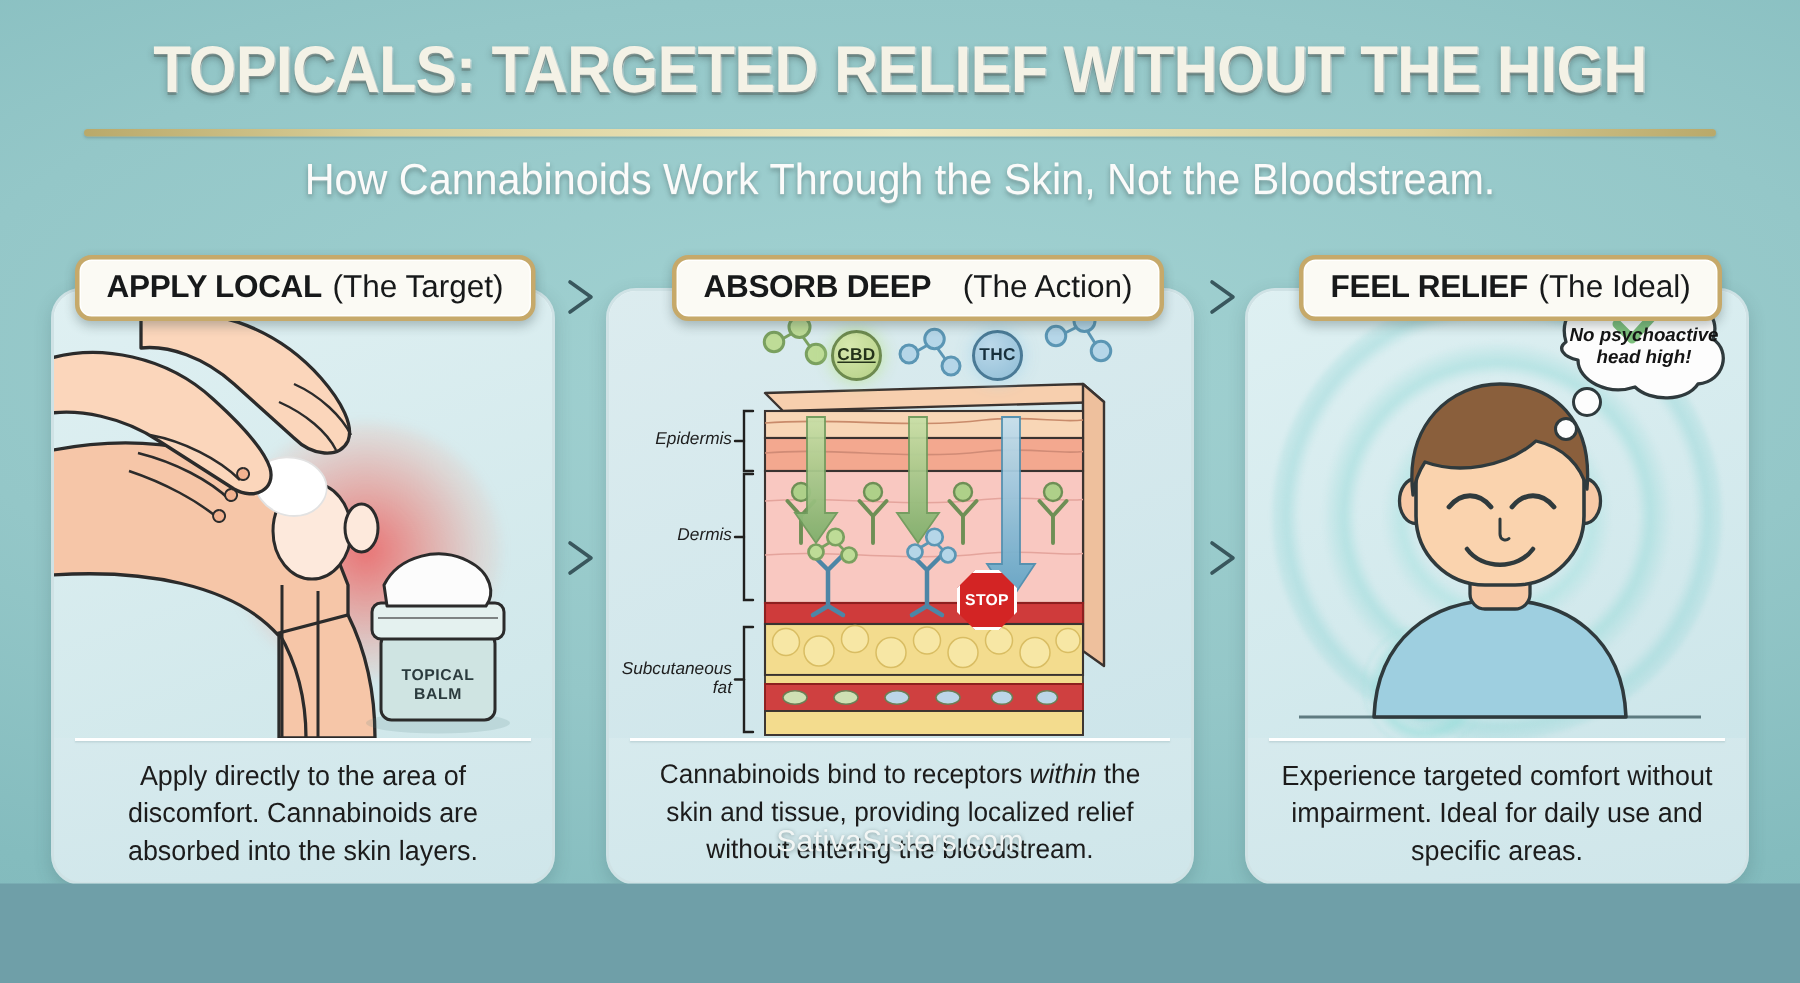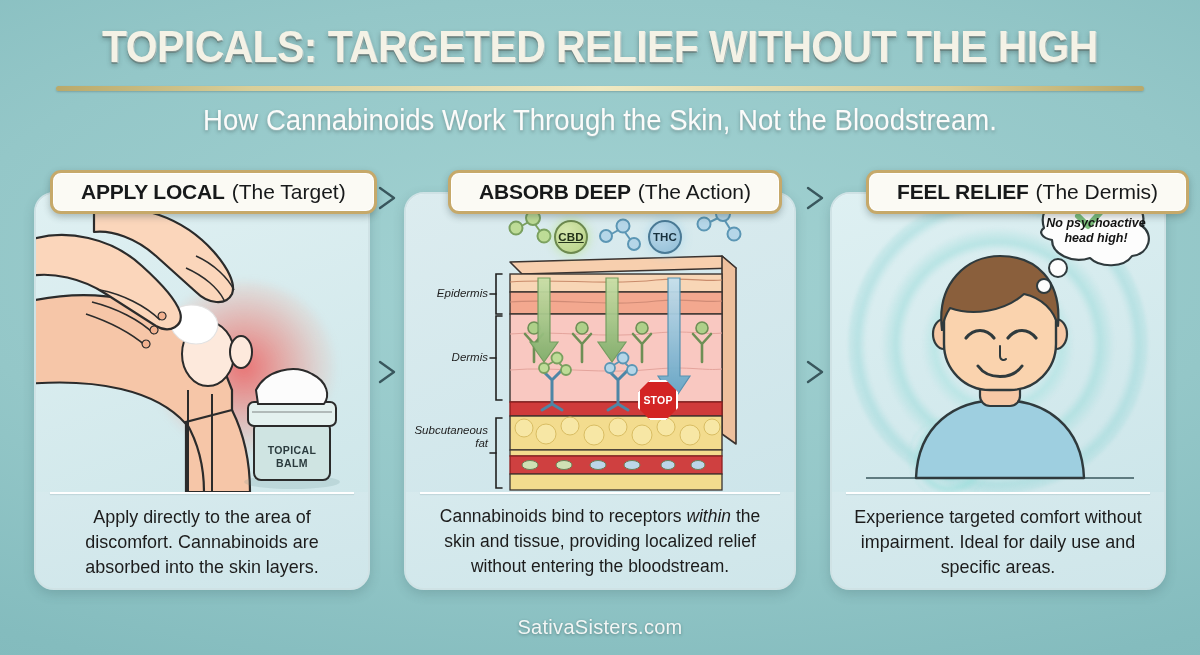--- a/index.html
+++ b/index.html
@@ -5,21 +5,21 @@
   * { box-sizing: border-box; margin: 0; padding: 0; }
   html, body { background: #6f9fa8; }
   body {
     width: 1200px; height: 655px;
     font-family: "Liberation Sans", sans-serif;
     overflow: hidden;
   }
 
   #stage {
     position: relative;
-    width: 1200px; height: 655px;
+    width: 1200px; height: 589px;
     background:
       radial-gradient(ellipse 120% 90% at 50% 40%, #a2d2d2 0%, #94c7c8 45%, #84bcbe 75%, #7fb7ba 100%);
     overflow: hidden;
   }
 
   
   .title {
     position: absolute; top: 22px; left: 0; width: 1200px;
     text-align: center;
     font-size: 44px; font-weight: 700;
@@ -80,34 +80,34 @@
     transform: scaleX(0.97);
   }
   #panel-2 .blurb { font-size: 18px; }
   .blurb i { font-style: italic; }
 
   
   .pill {
     position: absolute; top: 170px;
     height: 44px;
     display: flex; align-items: center; justify-content: center;
-    padding: 0 28px;
+    padding: 0 18px;
     background: #fbfaf4;
     border: 3px solid #c2a košt;
     border: 3px solid #c7a champagne;
     border: 3px solid #c6a96a;
     border-radius: 11px;
     box-shadow: 0 3px 7px rgba(40,60,60,.30), inset 0 0 0 1px rgba(255,255,255,.9);
     white-space: nowrap;
     z-index: 6;
   }
   .pill .strong { font-weight: 700; font-size: 21px; color: #17191a; letter-spacing: -0.2px; }
   .pill .light  { font-weight: 400; font-size: 21px; color: #17191a; margin-left: 7px; }
   #pill-1 { left: 50px;  }
-  #pill-2 { left: 448px; }
+  #pill-2 { left: 448px; gap: 14px; }
   #pill-3 { left: 866px; }
 
   
   .chev { position: absolute; z-index: 5; }
   .chev svg { display: block; }
 
   
   .footer {
     position: absolute; left: 0; bottom: 16px; width: 1200px;
     text-align: center;
@@ -390,21 +390,21 @@
         </g>
       </svg>
 
       <div class="mol-badge" id="badge-cbd" style="left:148px; top:26px;">CBD</div>
       <div class="mol-badge" id="badge-thc" style="left:242px; top:26px;">THC</div>
 
       <div class="stop-sign" style="left:232px; top:186px;">STOP</div>
 
       <div class="layer-label" style="left:0px; top:93px; width:82px;">Epidermis</div>
       <div class="layer-label" style="left:0px; top:157px; width:82px;">Dermis</div>
-      <div class="layer-label" style="left:0px; top:230px; width:82px;">Subcutaneous fat</div>
+      <div class="layer-label" style="left:0px; top:246px; width:82px;">Subcutaneous fat</div>
     </div>
 
     <div class="divider"></div>
     <div class="blurb"><span>Cannabinoids bind to receptors </span><i>within</i><span> the skin and tissue, providing localized relief without entering the bloodstream.</span></div>
   </div>
 
   <div class="panel" id="panel-3">
     <div class="art">
       <div class="person-bg"></div>
       <div class="aura"></div>
@@ -457,18 +457,18 @@
   <div class="pill" id="pill-1">
     <span class="strong">APPLY LOCAL</span>
     <span class="light">(The Target)</span>
   </div>
   <div class="pill" id="pill-2">
     <span class="strong">ABSORB DEEP</span>
     <span class="light">(The Action)</span>
   </div>
   <div class="pill" id="pill-3">
     <span class="strong">FEEL RELIEF</span>
-    <span class="light">(The Dermis)</span>
+    <span class="light">(The Ideal)</span>
   </div>
 
   <div class="footer">SativaSisters.com</div>
 
 </div>
 
 </body></html>

